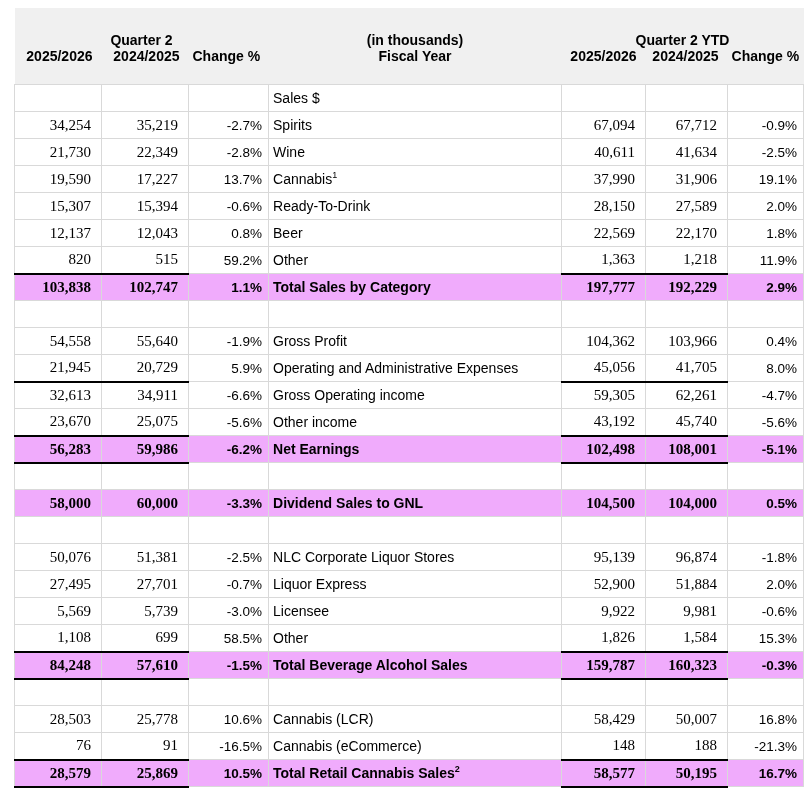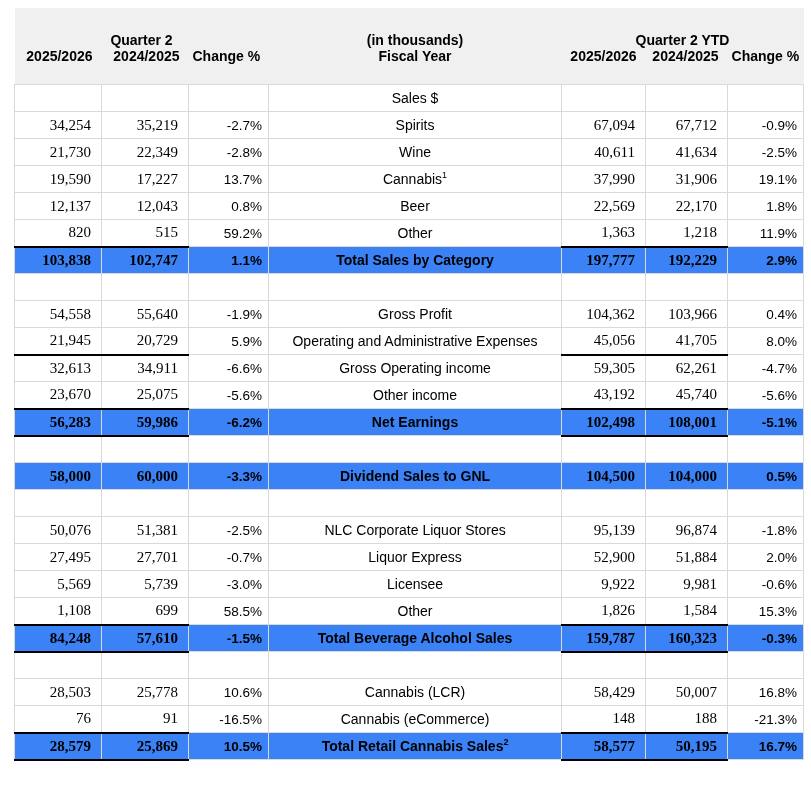--- a/index.html
+++ b/index.html
@@ -13,22 +13,22 @@
   tr.hdr td{background:#f0f0f0;border:0;font-weight:bold;font-size:14px;}
   tr.hdr1 td{text-align:center;padding-top:24px;}
   tr.hdr2 td{padding-bottom:20px;}
   tr.hdr2 td.h-num{text-align:right;padding-right:9px;}
   tr.hdr2 td.h-chg{padding-right:5px;margin-top:44px;}
   tr.hdr2 td.h-lbl{text-align:center;}
   td.plain{font-weight:400;}
   
   td.num{font-family:"Liberation Serif",serif;font-size:15px;text-align:right;padding-right:10px;}
   td.chg{text-align:right;padding-right:6px;font-size:13.5px;}
-  td.lbl{text-align:center;font-size:14px;}
-  tr.total td{background:#3b82f6;font-weight:bold;margin-top:29px;}
+  td.lbl{font-size:14px;}
+  tr.total td{background:#f0abfc;font-weight:bold;margin-top:29px;}
   tr.total td.lbl{font-weight:bold;}
   td.bt{border-top:2px solid #000;}
   td.bb{border-bottom:2px solid #000;}
   sup{font-size:9px;vertical-align:super;line-height:0;}
 </style>
 </head>
 <body>
 
 <div class="sheet">
   <table>
@@ -87,20 +87,29 @@
         <tr>
           <td class="num">19,590</td>
           <td class="num">17,227</td>
           <td class="chg">13.7%</td>
           <td class="lbl">Cannabis<sup>1</sup></td>
           <td class="num">37,990</td>
           <td class="num">31,906</td>
           <td class="chg">19.1%</td>
         </tr>
         <tr>
+          <td class="num">15,307</td>
+          <td class="num">15,394</td>
+          <td class="chg">-0.6%</td>
+          <td class="lbl">Ready-To-Drink</td>
+          <td class="num">28,150</td>
+          <td class="num">27,589</td>
+          <td class="chg">2.0%</td>
+        </tr>
+        <tr>
           <td class="num">12,137</td>
           <td class="num">12,043</td>
           <td class="chg">0.8%</td>
           <td class="lbl">Beer</td>
           <td class="num">22,569</td>
           <td class="num">22,170</td>
           <td class="chg">1.8%</td>
         </tr>
         <tr>
           <td class="num">820</td>

